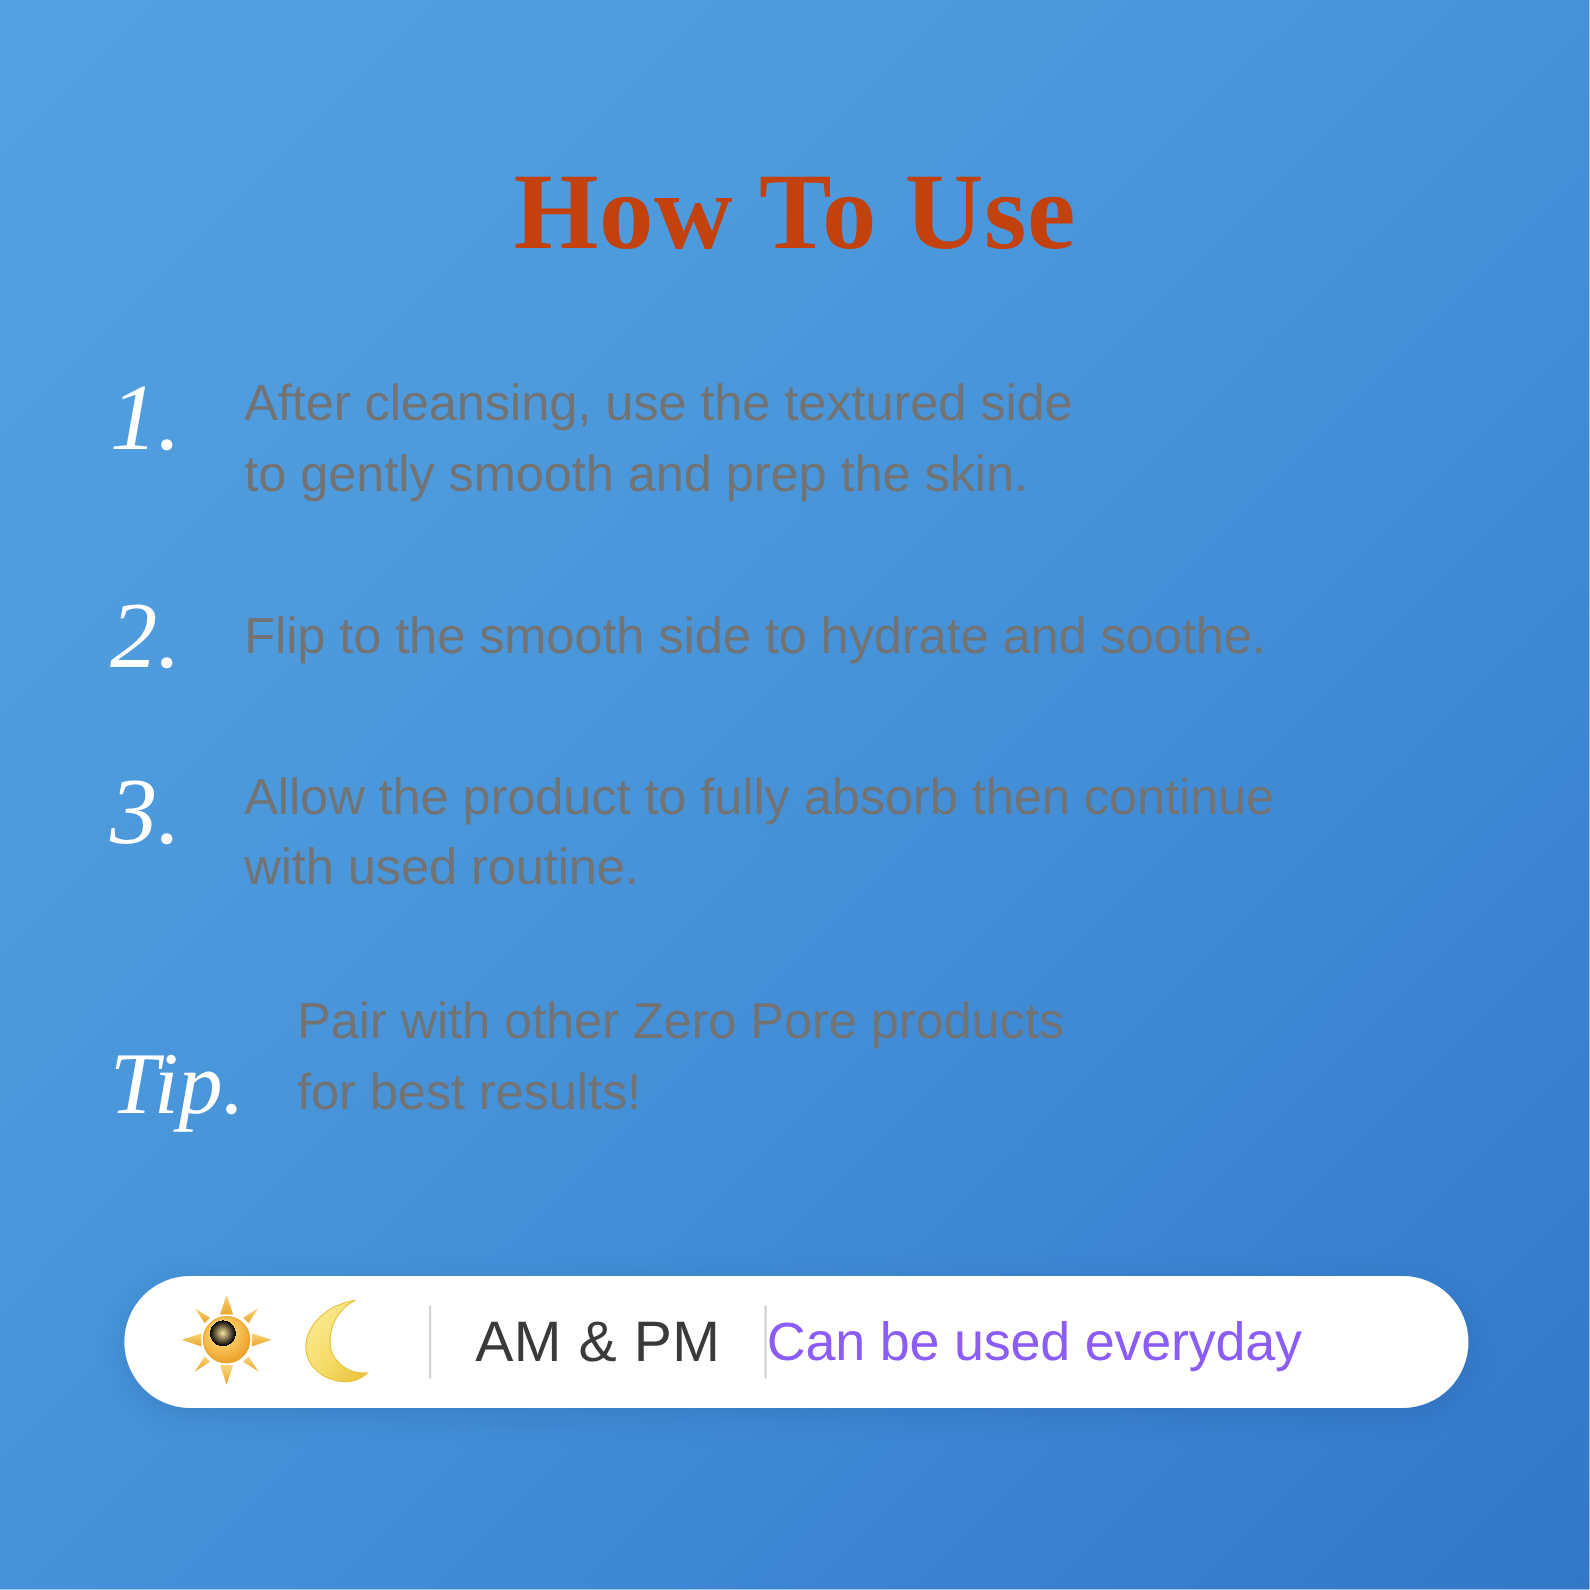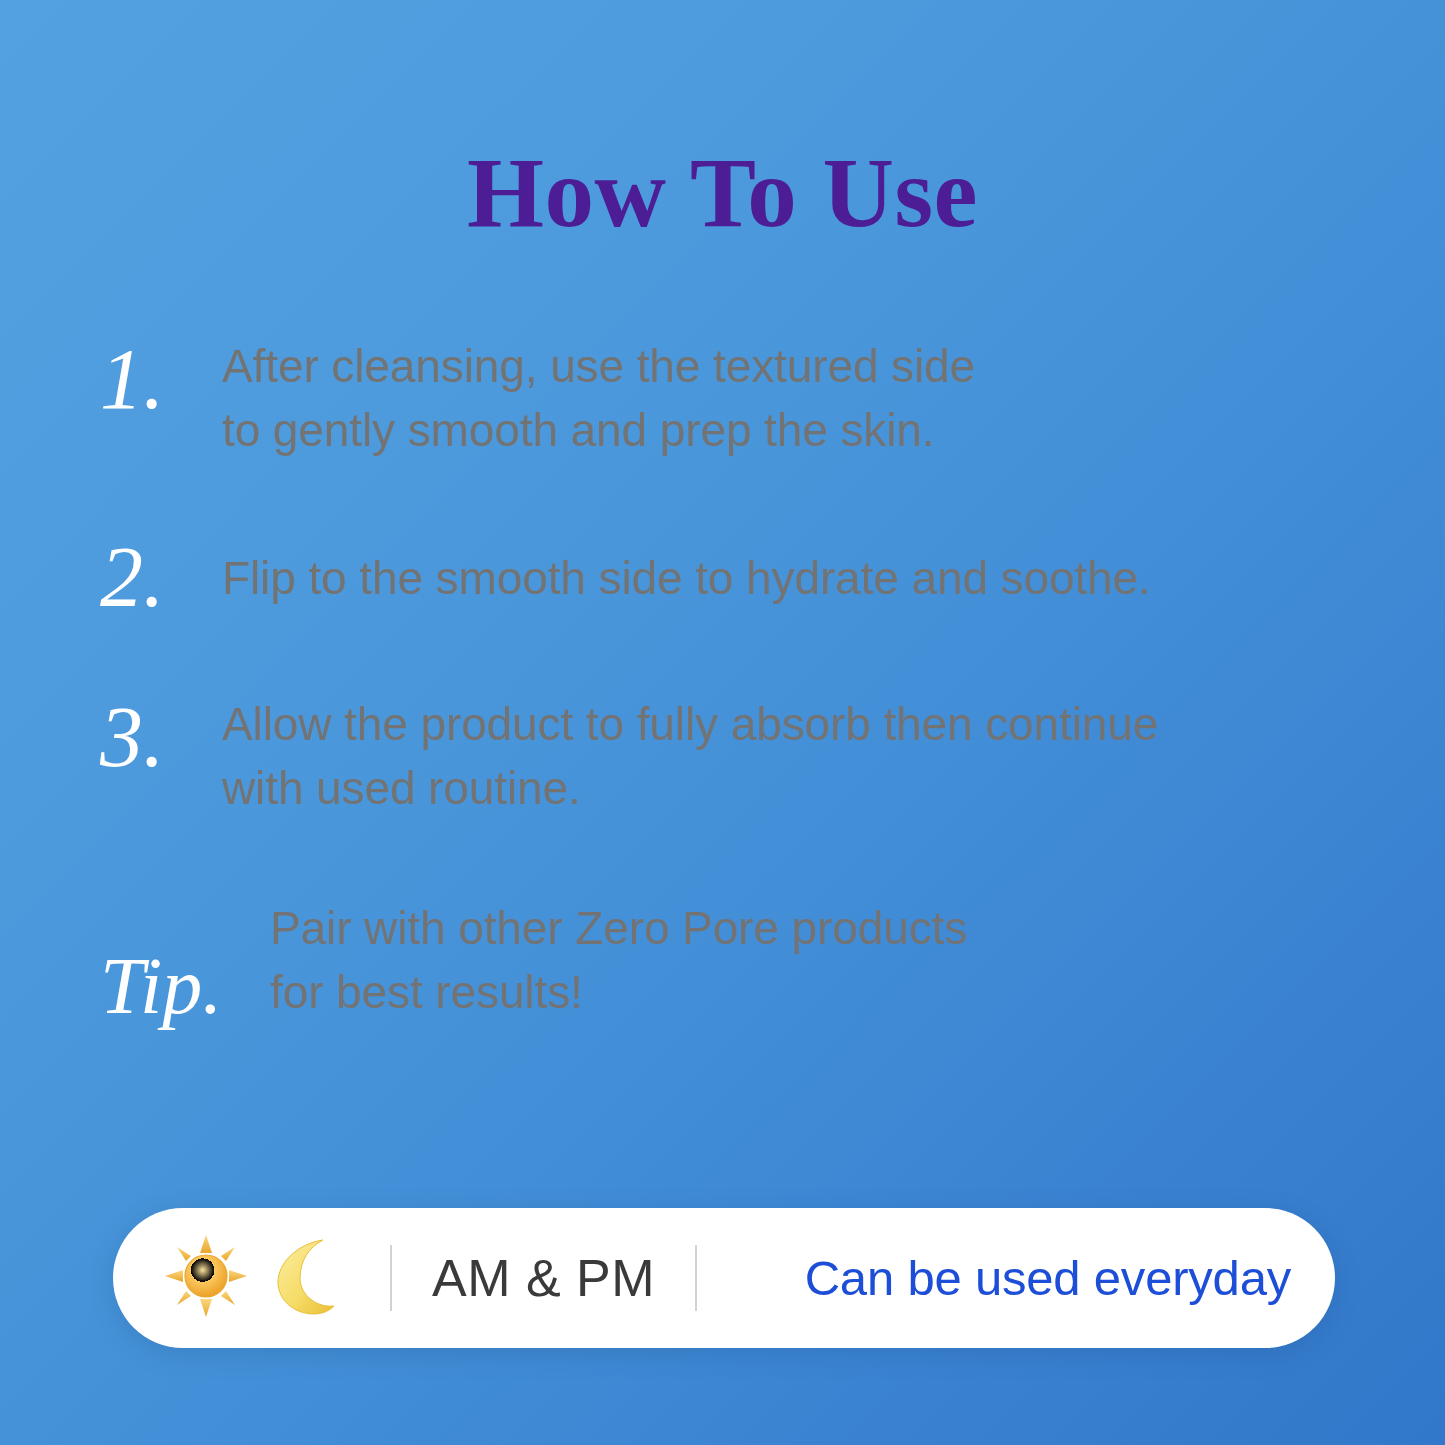--- a/index.html
+++ b/index.html
@@ -23,21 +23,21 @@
 
   
   .title {
     position:absolute;
     top:143px;
     left:0; right:0;
     text-align:center;
     font-family:"Liberation Serif", serif;
     font-size:99px;
     font-weight:700;
-    color:#4c1d95;
+    color:#c2410c;
     letter-spacing:0.5px;
     line-height:1.0;
     white-space:nowrap;
   }
 
   
   .steps {
     position:absolute;
     top:330px;
     left:100px;
@@ -88,23 +88,23 @@
   .step-3 { margin-bottom:72px; }
 
   .step-2 .step-text,
   .step-2 .step-marker { transform:translateY(14px); }
   .step-2 .step-marker { transform:translateY(0px); }
 
   
   .pill {
     position:absolute;
     left:113px;
-    top:1208px;
+    top:1160px;
     width:1222px;
-    height:140px;
+    height:120px;
     background:#ffffff;
     border-radius:86px;
     box-shadow:0 6px 26px rgba(20,60,110,0.18);
     display:flex;
     align-items:center;
   }
 
   .pill-icons {
     flex:0 0 auto;
     width:277px;
@@ -129,27 +129,26 @@
     width:303px;
     text-align:center;
     font-size:52px;
     font-weight:400;
     color:#3a3a3a;
     letter-spacing:0.5px;
   }
 
   .pill-note {
     flex:1 1 auto;
-    text-align:right;
+    text-align:left;
     font-size:49px;
     font-weight:400;
-    color:#1d4ed8;
+    color:#8b5cf6;
     letter-spacing:-0.2px;
     padding-right:44px;
-    padding-left:32px;
   }
 </style>
 </head>
 <body>
 
 <div class="title">How To Use</div>
 
 <div class="steps">
 
   <div class="step step-1">

